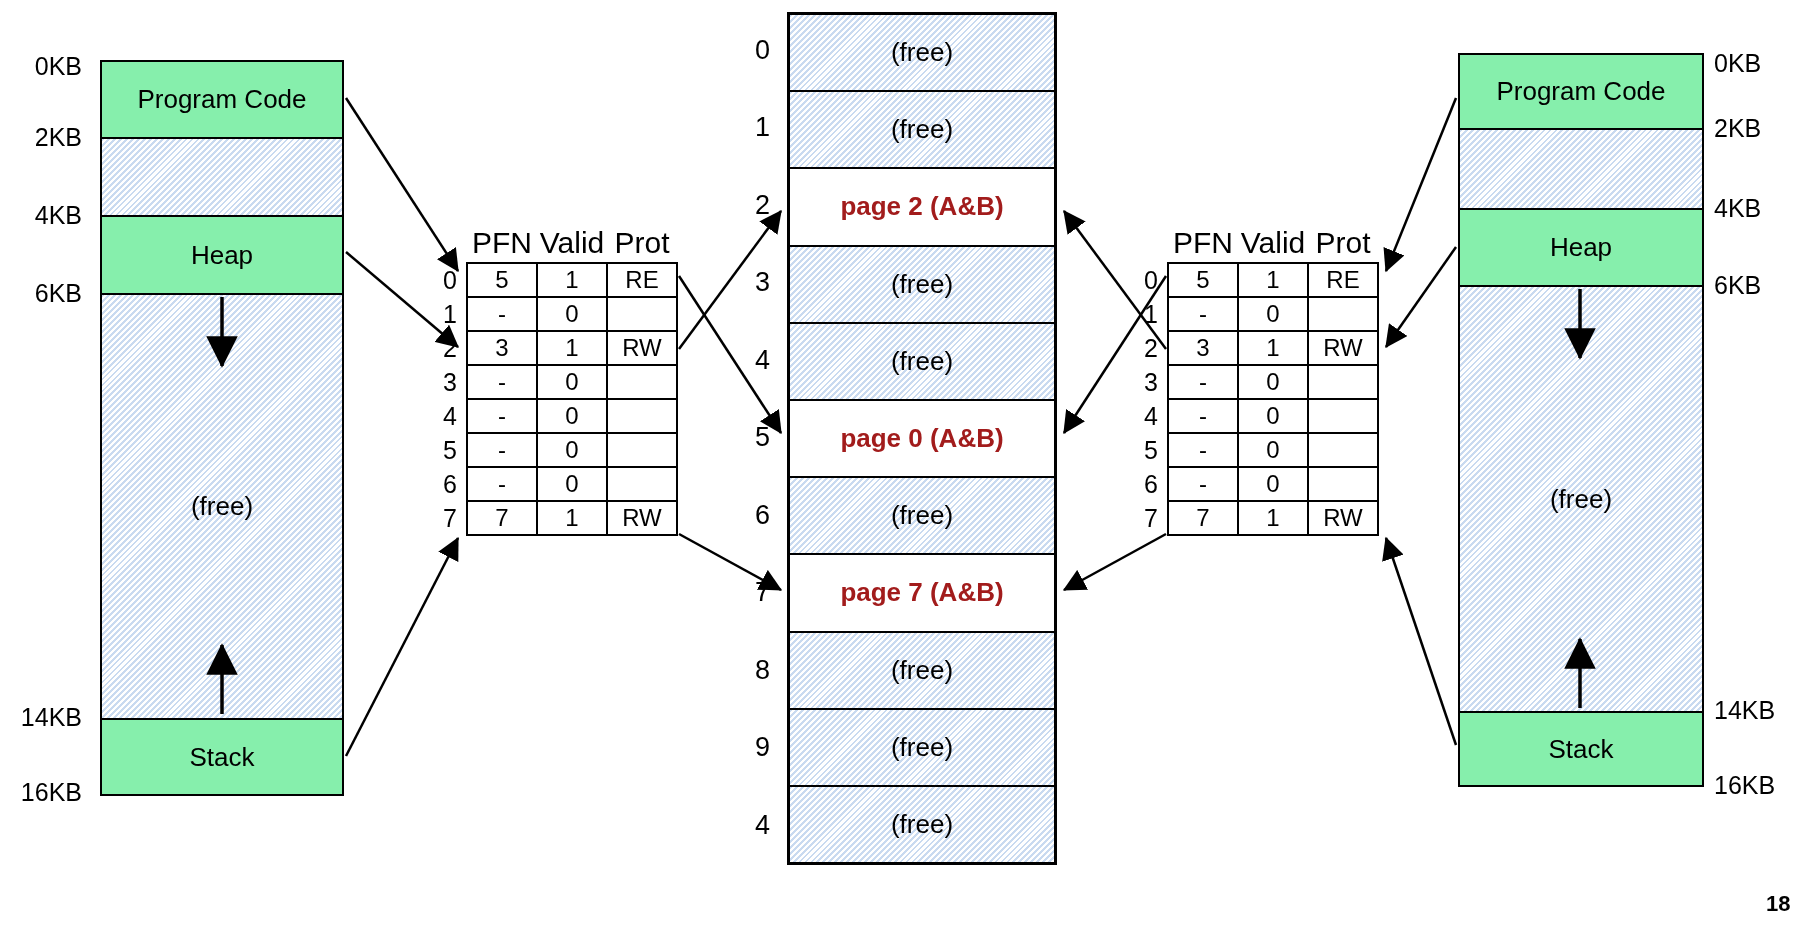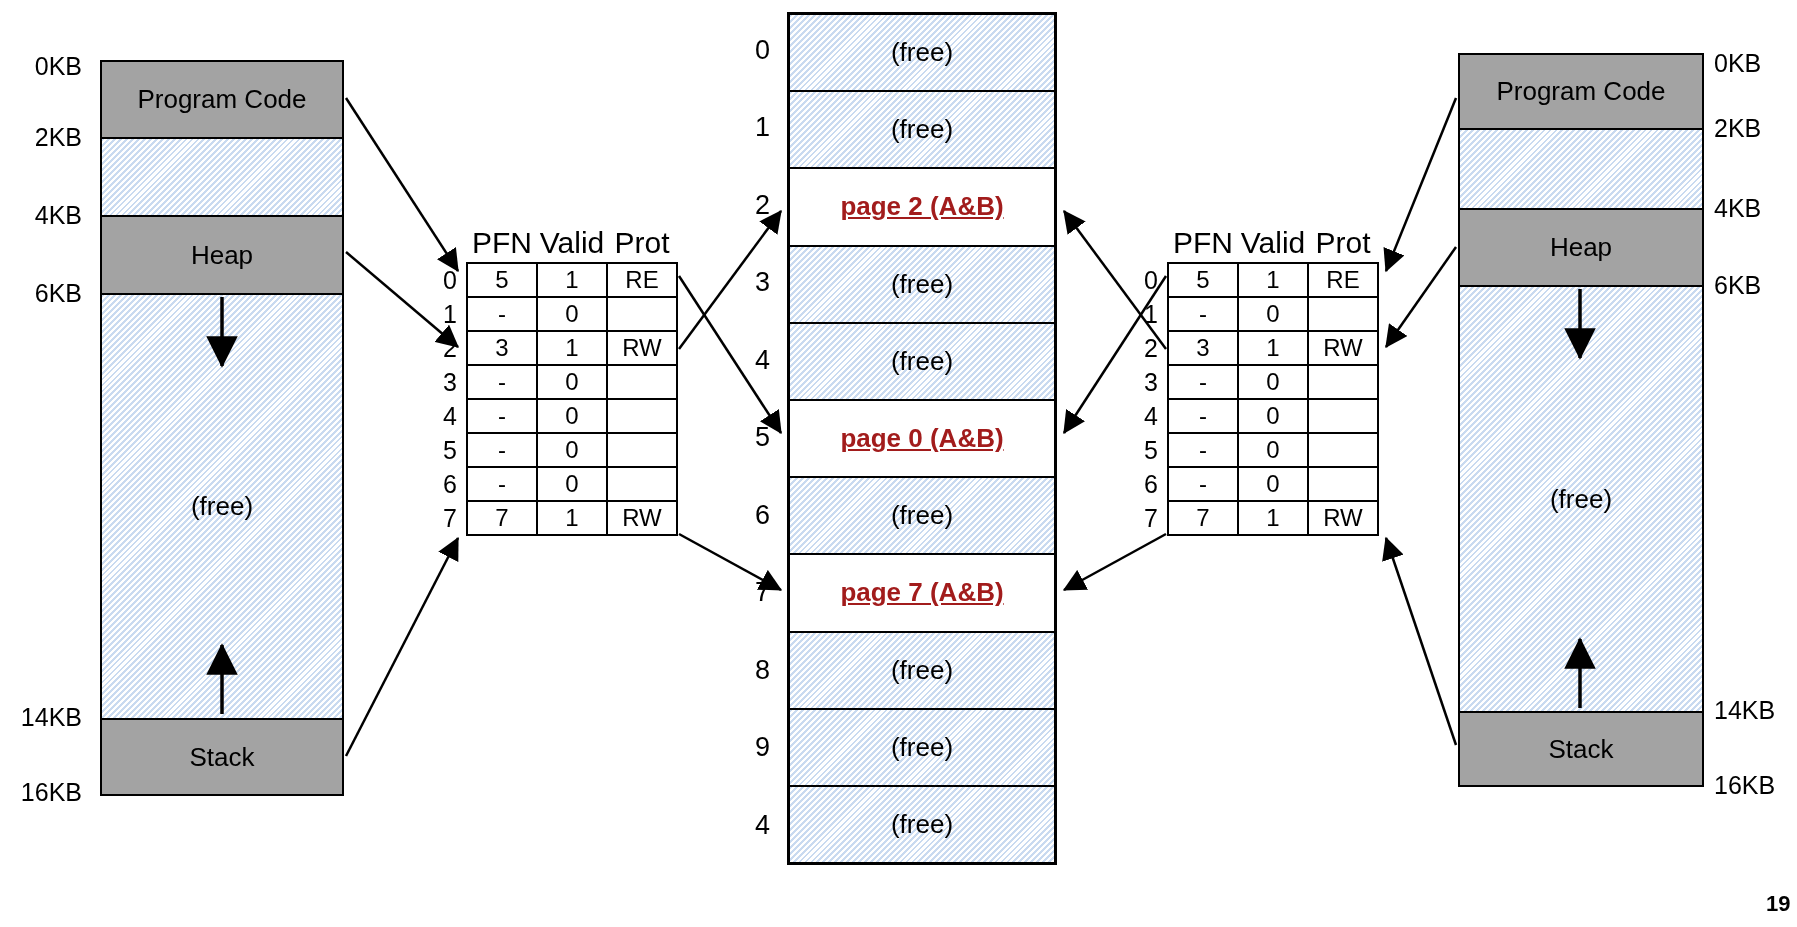--- a/index.html
+++ b/index.html
@@ -9,21 +9,21 @@
   }
   :root { --accent-red:#a21c1c; --hatch-blue:#c9daf0; }
 
   .hatch {
     background: repeating-linear-gradient(135deg,
       var(--hatch-blue) 0px, var(--hatch-blue) 2px, #ffffff 2px, #ffffff 4.2px);
   }
 
   
   .pbox { position:absolute; border:2.5px solid #000; box-sizing:border-box;
-          display:flex; flex-direction:column; background:#a3a3a3; }
+          display:flex; flex-direction:column; background:#86efac; }
   .pseg { position:relative; display:flex; align-items:center; justify-content:center;
           font-size:26px; }
   .bline { border-bottom:2.5px solid #000; }
   .pbox-a { left:100px; top:60px;  width:244px; height:736px; }
   .pbox-b { left:1458px; top:53px; width:246px; height:734px; }
 
   .kb { position:absolute; width:80px; font-size:25px; line-height:30px; }
   .kb-left  { text-align:right; }
   .kb-right { text-align:left; }
 
@@ -40,21 +40,21 @@
                text-align:center; vertical-align:middle; font-size:24px; padding:0; background:#fff; }
   .ptable td.idx { border:none; width:30px; text-align:right; padding-right:9px;
                    font-size:25px; background:transparent; }
 
   
   .mem { position:absolute; left:787px; top:12px; width:270px; height:853px;
          border:3px solid #000; box-sizing:border-box; display:flex; flex-direction:column; background:#fff; }
   .frame { flex:1; display:flex; align-items:center; justify-content:center;
            font-size:26px; border-bottom:2.5px solid #000; }
   .frame:last-child { border-bottom:none; }
-  .frame.used { background:#fff; color:var(--accent-red); font-weight:600;text-decoration:underline; }
+  .frame.used { background:#fff; color:var(--accent-red); font-weight:600; }
   .fidx { position:absolute; width:48px; text-align:right; font-size:27px; }
 
   .pageno { position:absolute; left:1766px; top:891px; font-size:22px; font-weight:bold; }
 
   svg.overlay { position:absolute; left:0; top:0; pointer-events:none; }
 </style>
 </head>
 <body>
 
 <div class="stage">
@@ -268,21 +268,21 @@
   </div>
 
   <div class="kb kb-right" style="left:1714px; top:48px">0KB</div>
   <div class="kb kb-right" style="left:1714px; top:113px">2KB</div>
   <div class="kb kb-right" style="left:1714px; top:193px">4KB</div>
   <div class="kb kb-right" style="left:1714px; top:270px">6KB</div>
   <div class="kb kb-right" style="left:1714px; top:695px">14KB</div>
   <div class="kb kb-right" style="left:1714px; top:770px">16KB</div>
 
 
-  <div class="pageno">19</div>
+  <div class="pageno">18</div>
 
   <svg class="overlay" width="1797" height="927" viewBox="0 0 1797 927">
     <defs>
       <marker id="ah" markerWidth="10" markerHeight="9" refX="8.5" refY="4.5" orient="auto">
         <path d="M0,0 L9,4.5 L0,9 Z" fill="#000"></path>
       </marker>
     </defs>
     <g stroke="#000" stroke-width="2.5" fill="none">
 
       <line x1="346" y1="98" x2="458" y2="271" marker-end="url(#ah)"></line>

